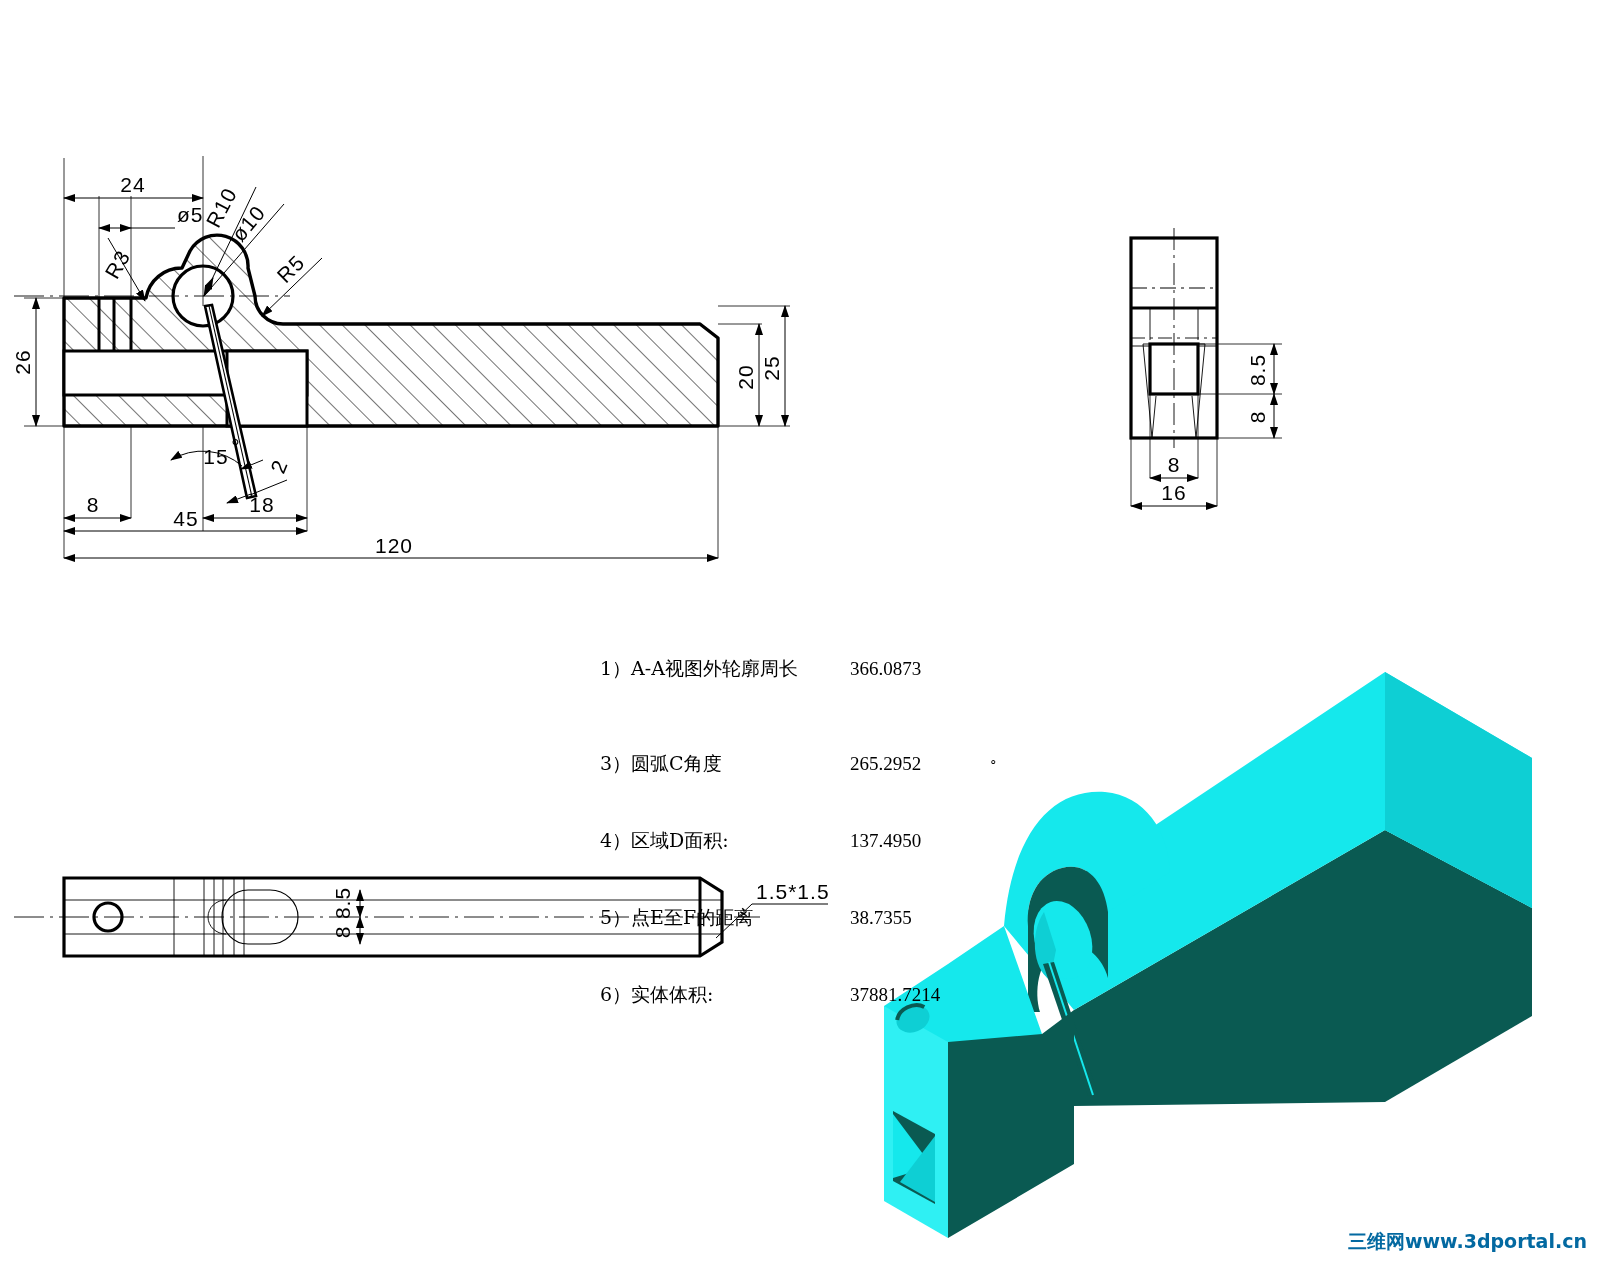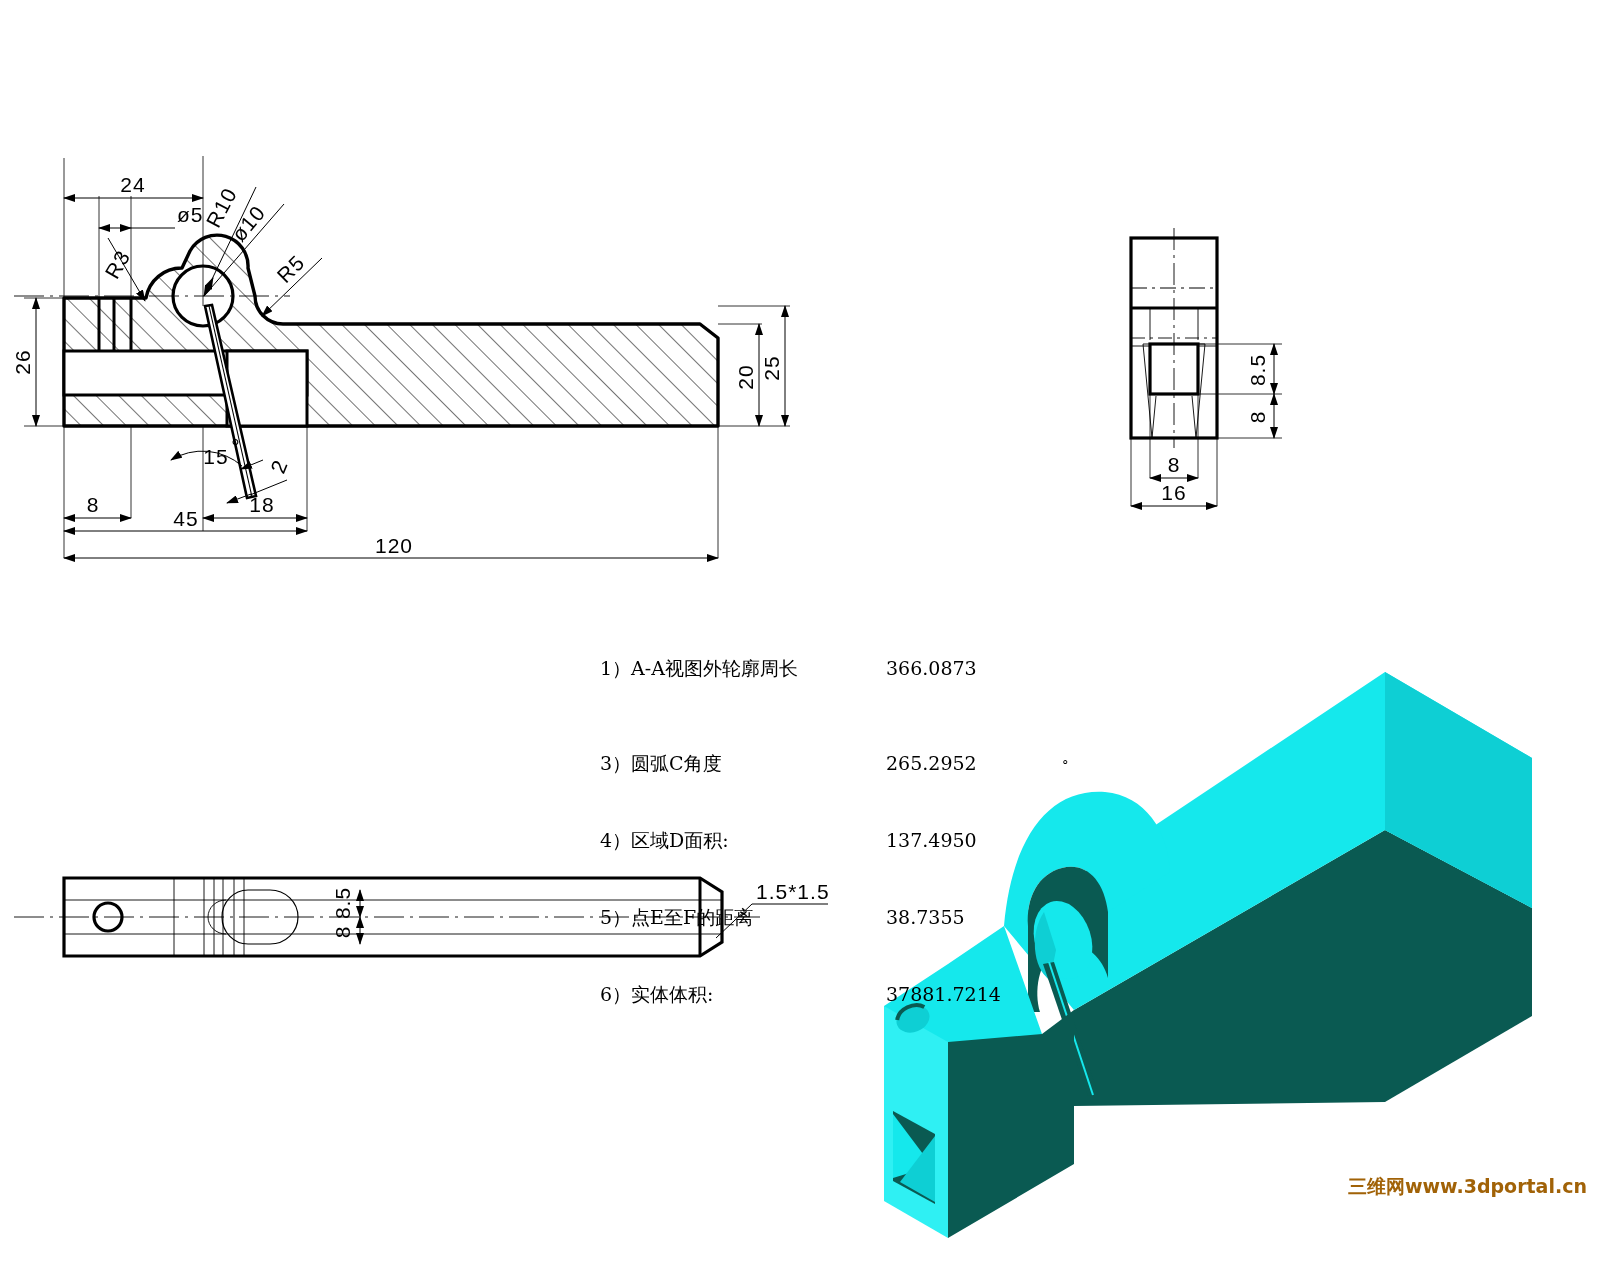--- a/index.html
+++ b/index.html
@@ -5,27 +5,27 @@
 <style>
   html,body{margin:0;padding:0;background:#ffffff;}
   body{width:1600px;height:1280px;overflow:hidden;
        font-family:"Liberation Serif","DejaVu Serif",serif;}
   #sheet{position:relative;width:1600px;height:1280px;background:#fff;margin-top:6px;}
   svg{display:block;}
   .dimtxt{font-family:"Liberation Sans","DejaVu Sans",sans-serif;
           font-size:21px;fill:#000;letter-spacing:1px;}
   .notes{position:absolute;left:600px;top:596px;white-space:pre;}
   .note-row{display:flex;align-items:baseline;height:23px;
-            font-family:"DejaVu Serif",serif;font-size:19px;color:#000;gap:36px;}
+            font-family:"DejaVu Serif",serif;font-size:19px;color:#000;}
   .note-label{width:250px;white-space:nowrap;}
-  .note-value{width:140px;white-space:nowrap;}
+  .note-value{width:140px;white-space:nowrap;font-family:Liberation Serif, serif;}
   .note-unit{font-size:13px;}
-  .wm{position:absolute;left:1348px;top:1168px;
+  .wm{position:absolute;left:1348px;top:1223px;
       font-family:"DejaVu Sans",sans-serif;font-size:19px;
-      font-weight:bold;color:#a16207;letter-spacing:0px;white-space:nowrap;}
+      font-weight:bold;color:#0369a1;letter-spacing:0px;white-space:nowrap;}
 </style>
 </head>
 <body>
 
 <div id="sheet">
 
 <svg width="1600" height="1280" viewBox="0 0 1600 1280">
 
   <defs>
     <marker id="ar" markerWidth="12" markerHeight="8" refX="11" refY="4" orient="auto" markerUnits="userSpaceOnUse">

